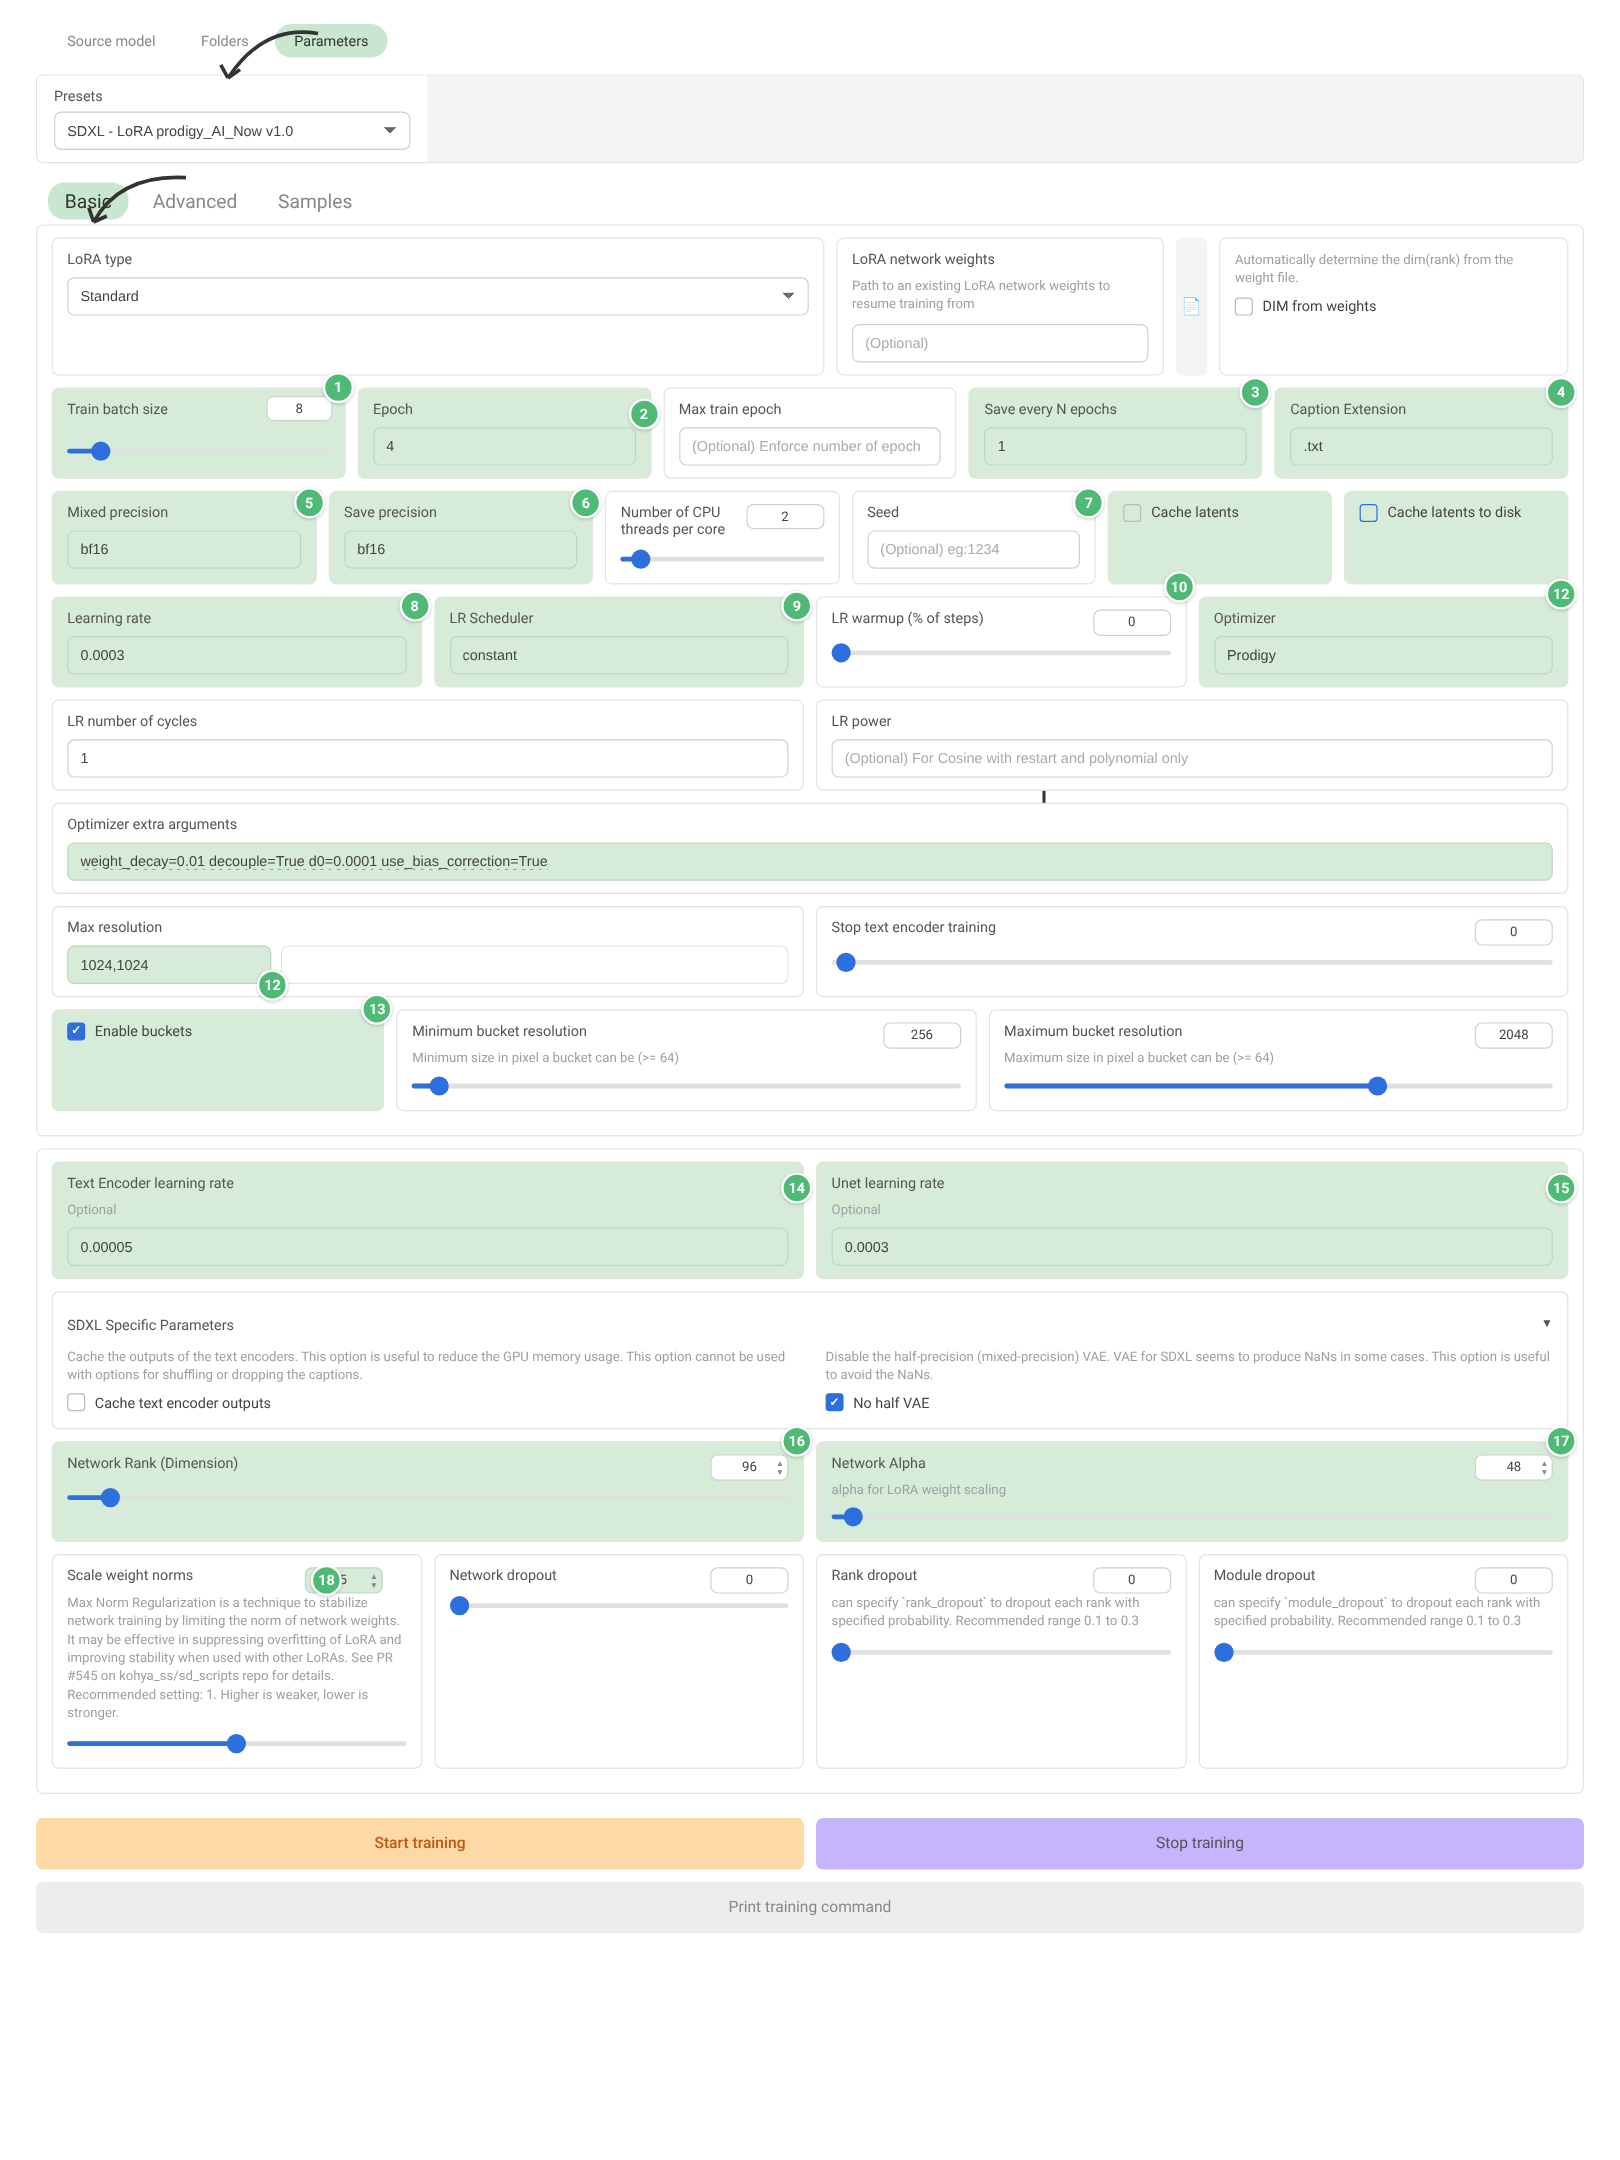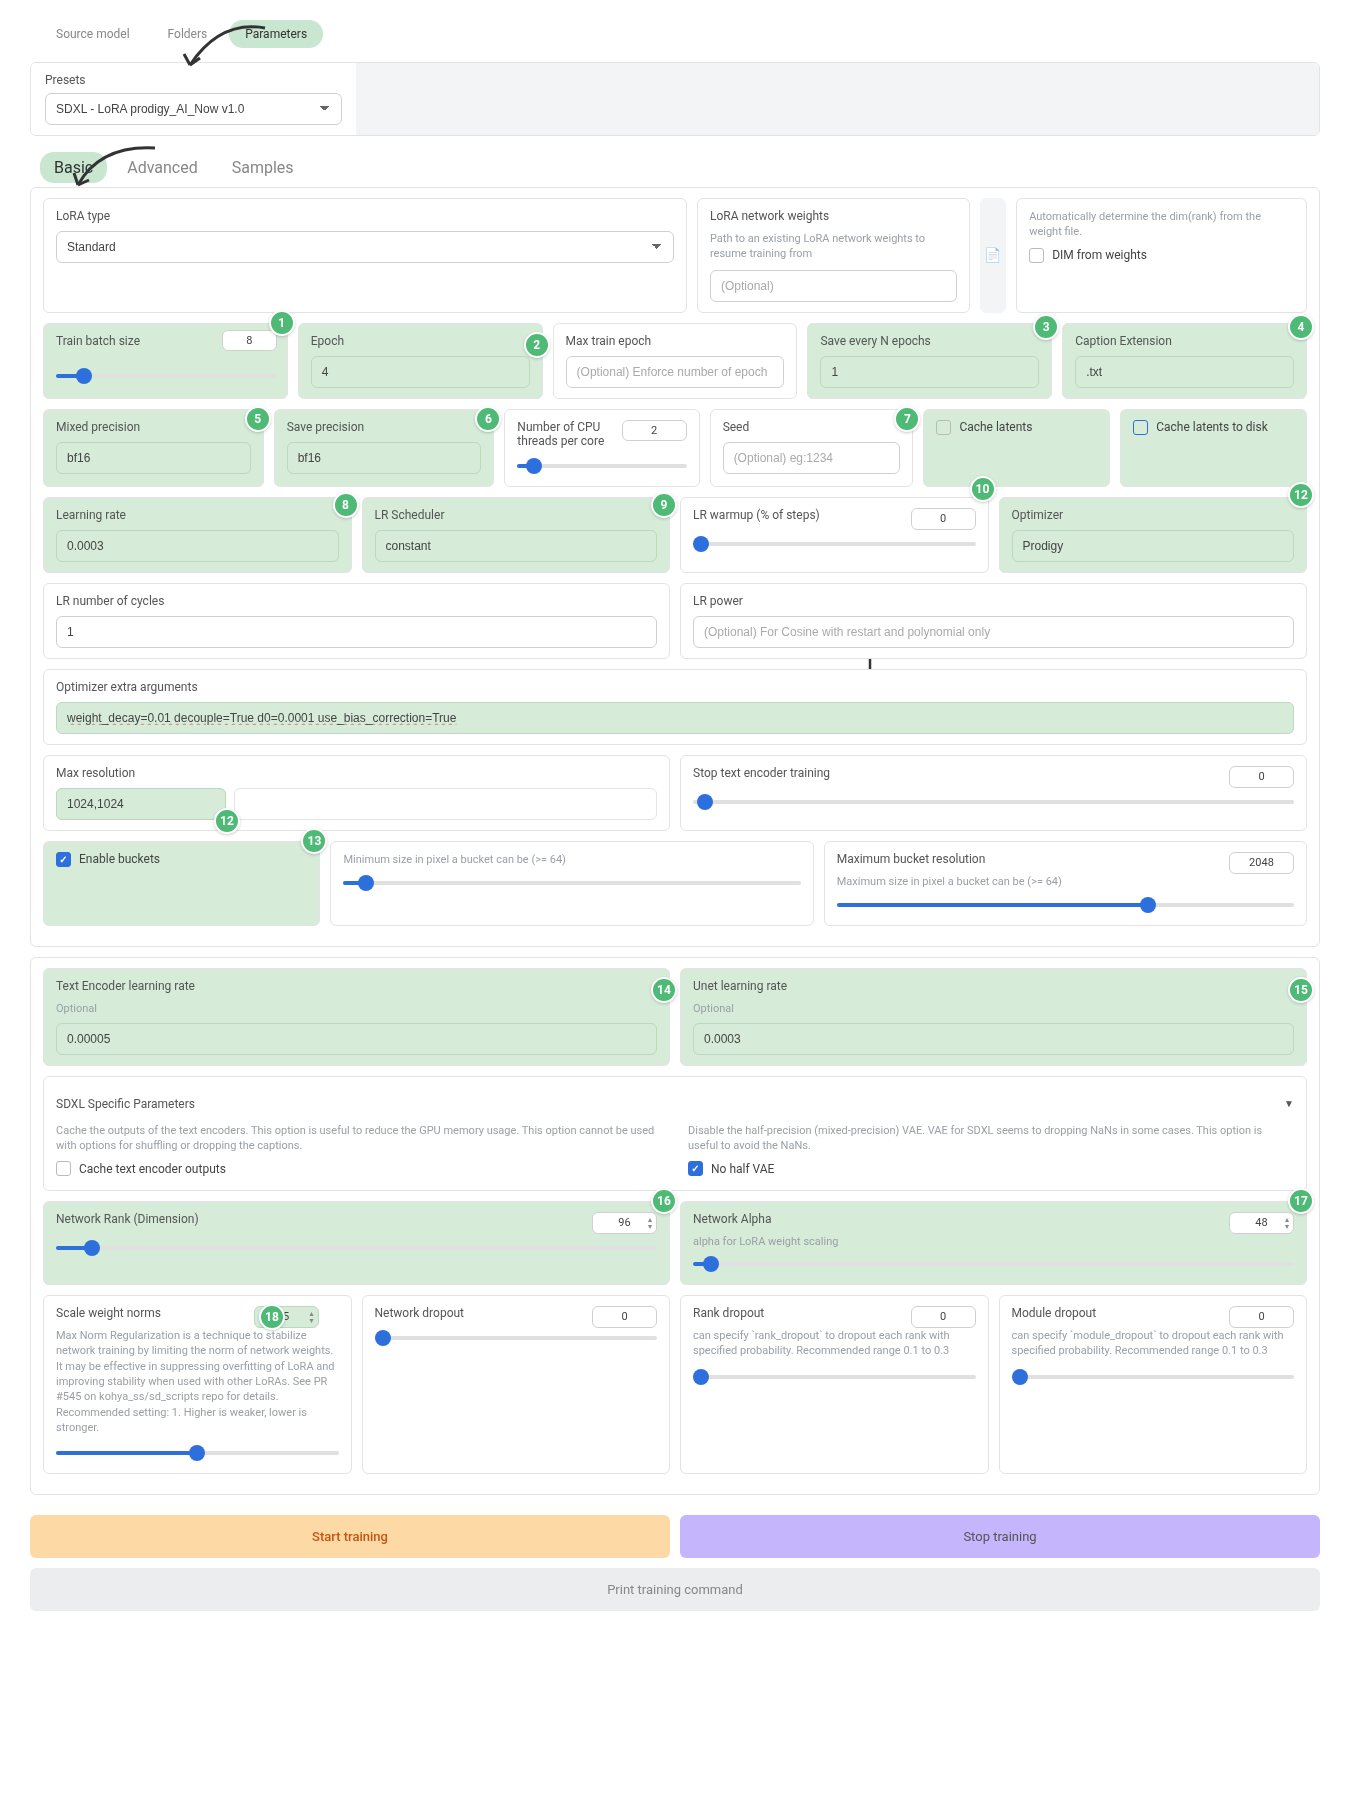--- a/index.html
+++ b/index.html
@@ -251,20 +251,24 @@
 
 <div class="row">
   <div class="cell higl" style="flex:0.55; display:flex; align-items:flex-start;">
     <div class="callout" style="top:-14px; right:-8px;">13</div>
     <div class="chk">
       <div class="box checked"></div>
           <span>Enable buckets</span>
     </div>
   </div>
   <div class="cell" style="flex:1">
+    <div style="display:flex; justify-content:space-between;">
+      <span class="label">Minimum bucket resolution</span>
+      <div class="numbox"><span>256</span></div>
+    </div>
     <div class="hint">Minimum size in pixel a bucket can be (&gt;= 64)</div>
     <div class="slider-wrap" style="margin-top:6px">
       <div class="slider-track"></div>
           <div class="slider-fill" style="width:5%"></div>
           <div class="slider-thumb" style="left:5%"></div>
     </div>
   </div>
   <div class="cell" style="flex:1">
     <div style="display:flex; justify-content:space-between;">
       <span class="label">Maximum bucket resolution</span>
@@ -305,21 +309,21 @@
   </div>
   <div class="row" style="margin-bottom:0">
     <div style="flex:1; padding:4px 8px 4px 0;">
       <div class="hint" style="margin-bottom:8px">Cache the outputs of the text encoders. This option is useful to reduce the GPU memory usage. This option cannot be used with options for shuffling or dropping the captions.</div>
       <div class="chk">
         <div class="box"></div>
             <span>Cache text encoder outputs</span>
       </div>
     </div>
     <div style="flex:1; padding:4px 0 4px 8px;">
-      <div class="hint" style="margin-bottom:8px">Disable the half-precision (mixed-precision) VAE. VAE for SDXL seems to dropping NaNs in some cases. This option is useful to avoid the NaNs.</div>
+      <div class="hint" style="margin-bottom:8px">Disable the half-precision (mixed-precision) VAE. VAE for SDXL seems to produce NaNs in some cases. This option is useful to avoid the NaNs.</div>
       <div class="chk">
         <div class="box checked"></div>
             <span>No half VAE</span>
       </div>
     </div>
   </div>
 </div>
 
 <div class="row">
   <div class="cell higl" style="flex:1">

